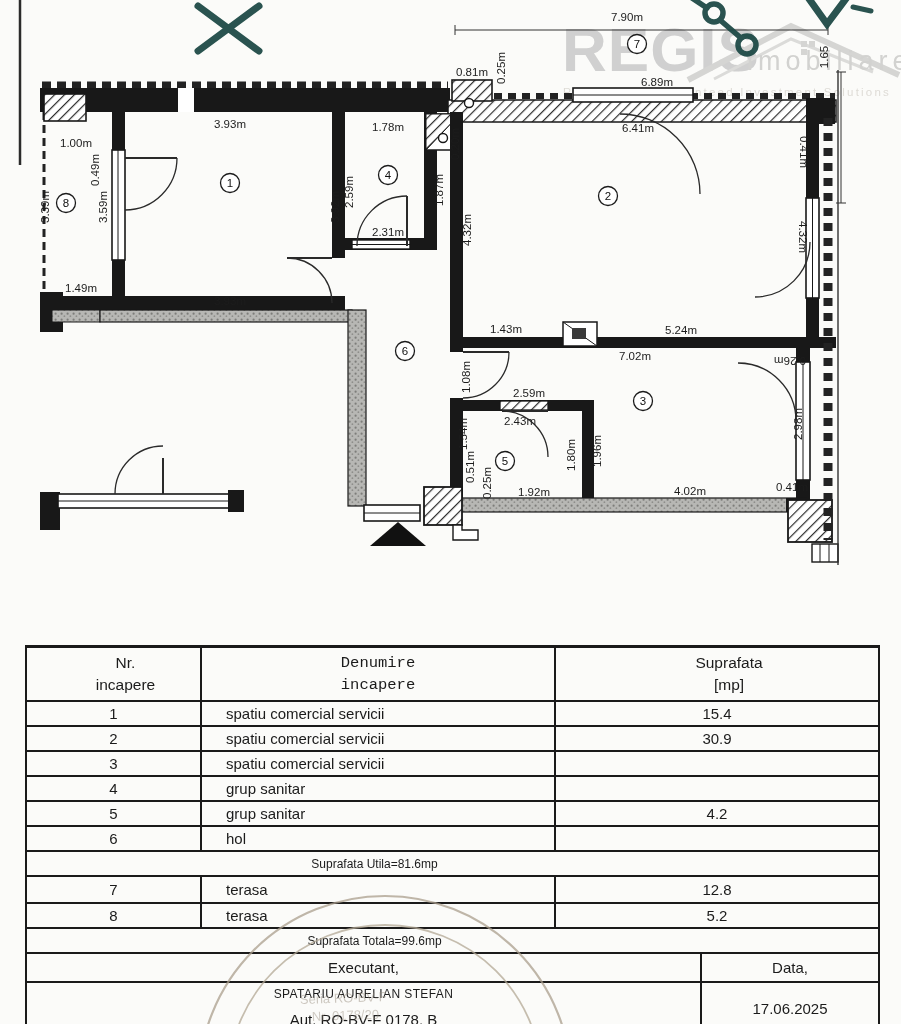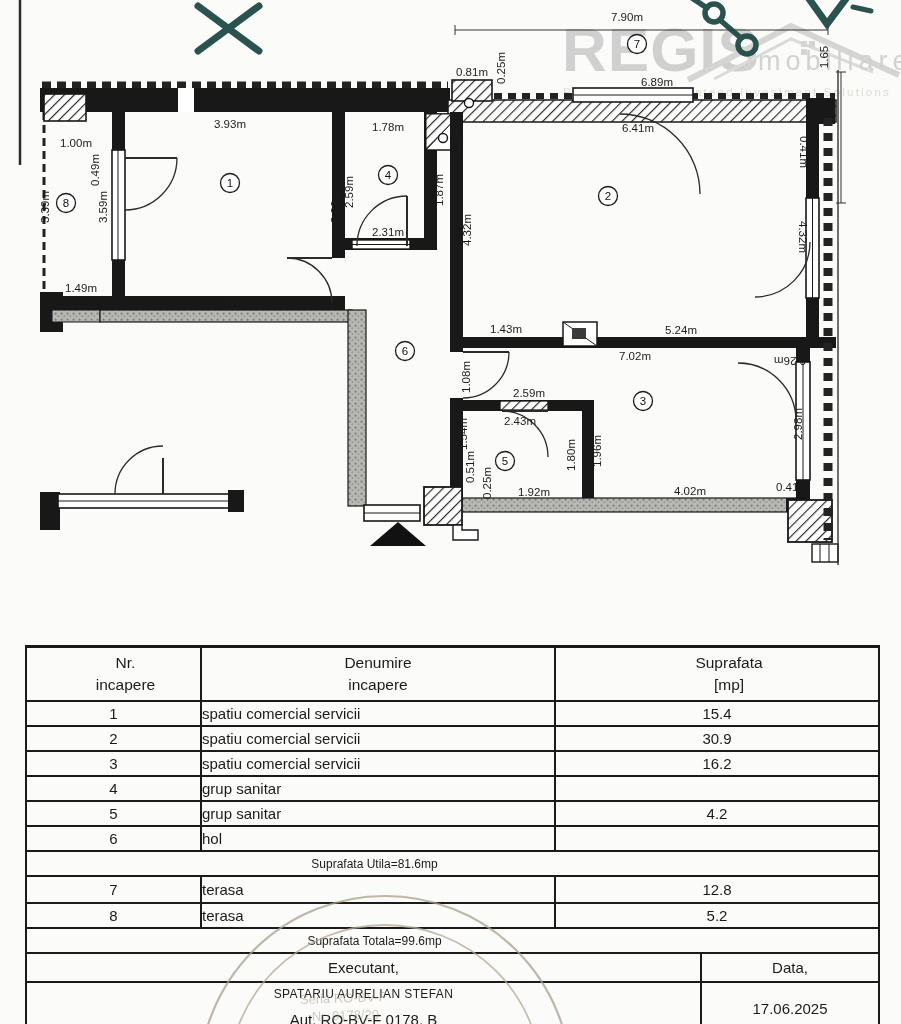--- a/index.html
+++ b/index.html
@@ -7,24 +7,24 @@
         font-family:"Liberation Sans",sans-serif;color:#1b1b1b;}
   svg text{font-family:"Liberation Sans",sans-serif;}
   .dim{font-size:11.5px;fill:#1c1c1c;}
   .roomnum{font-size:11.5px;fill:#111;}
   
   .tbl{position:absolute;left:25px;top:645px;width:855px;border:2px solid #1a1a1a;border-top:3px solid #1a1a1a;box-sizing:border-box;}
   .trow{display:flex;border-bottom:2px solid #1a1a1a;align-items:stretch;box-sizing:border-box;}
   .trow:last-child{border-bottom:none;}
   .cell{box-sizing:border-box;display:flex;align-items:center;justify-content:center;font-size:15px;}
   .c1{width:175px;border-right:2px solid #1a1a1a;}
-  .c2{width:354px;border-right:2px solid #1a1a1a;justify-content:flex-start;}
+  .c2{width:354px;border-right:2px solid #1a1a1a;justify-content:flex-start;padding-left:24px;}
   .c3{flex:1;}
   .hdr .cell{flex-direction:column;line-height:1.45;font-size:15.5px;justify-content:center;padding-left:24px;}
-  .hdr .c2{align-items:center;padding-left:0;}
+  .hdr .c2{align-items:center;padding-left:0;font-family:Liberation Mono, monospace;}
   .hdr{height:54px;}
   .r{height:25px;}
   .merged{height:25px;justify-content:center;display:flex;align-items:center;font-size:12px;}
   .merged span{transform:translateX(-78px);}
   .exec{height:29px;}
   .execcell{width:675px;border-right:2px solid #1a1a1a;}
   .datacell{flex:1;}
   .sig{height:51px;}
   .sigblock{width:675px;border-right:2px solid #1a1a1a;display:flex;flex-direction:column;align-items:center;justify-content:flex-start;padding-top:4px;box-sizing:border-box;}
   .signame{font-size:12px;letter-spacing:.4px;}
@@ -331,21 +331,20 @@
     <div class="cell c3">15.4</div>
   </div>
   <div class="trow r">
     <div class="cell c1">2</div>
     <div class="cell c2">spatiu comercial servicii</div>
     <div class="cell c3">30.9</div>
   </div>
   <div class="trow r">
     <div class="cell c1">3</div>
     <div class="cell c2">spatiu comercial servicii</div>
-    <div class="cell c3">16.2</div>
   </div>
   <div class="trow r">
     <div class="cell c1">4</div>
     <div class="cell c2">grup sanitar</div>
   </div>
   <div class="trow r">
     <div class="cell c1">5</div>
     <div class="cell c2">grup sanitar</div>
     <div class="cell c3">4.2</div>
   </div>

